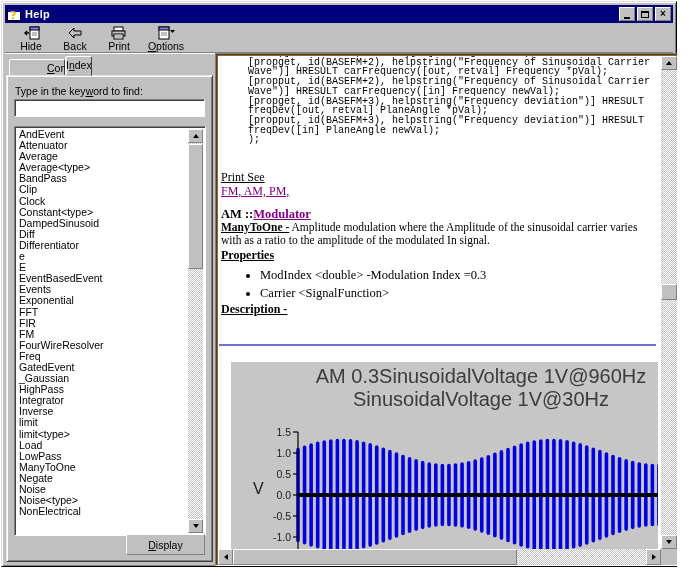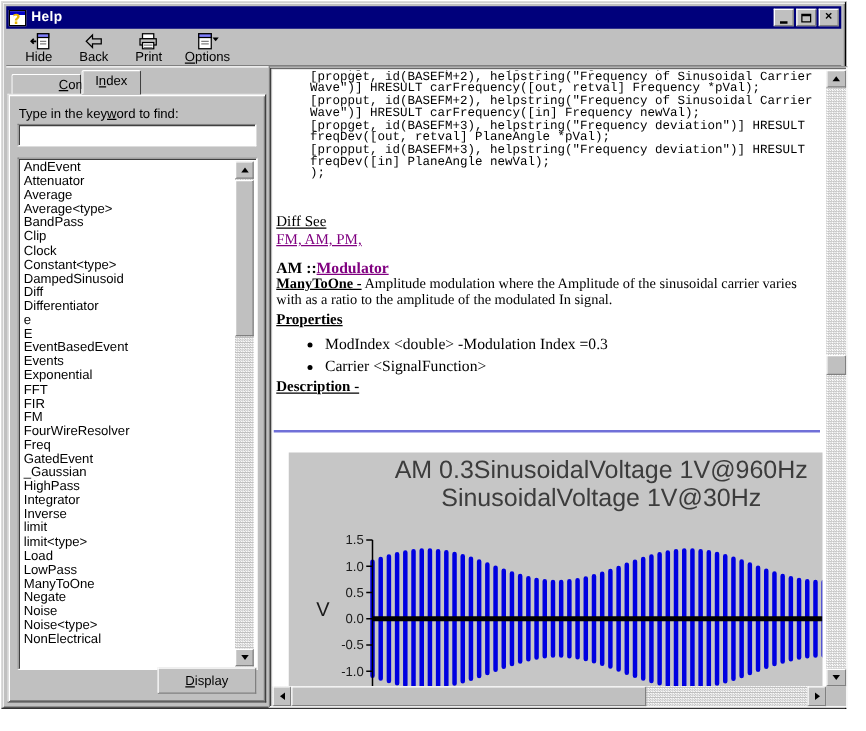--- a/index.html
+++ b/index.html
@@ -28,21 +28,21 @@
   .tool { width:40px; height:28px; display:flex; flex-direction:column; align-items:center; justify-content:flex-start; background:transparent; border:1px solid transparent; }
   .tool .ticon { height:16px; display:flex; align-items:center; justify-content:center; }
   .tool .tlabel { font-size:10.5px; color:#000; line-height:11px; }
   #toolbar-sep { position:absolute; left:3px; top:50px; right:3px; height:2px; border-top:1px solid #808080; border-bottom:1px solid #fff; }
 
   
   #leftpane { position:absolute; left:4px; top:53px; width:208px; height:507px; }
   .tab { position:absolute; font-size:10.5px; color:#000; background:#c0c0c0; text-align:center;
          border:1px solid; border-color:#fff #404040 transparent #fff; border-radius:2px 2px 0 0; padding-top:2px; }
   #tab-contents { left:3px; top:4px; width:56px; height:17px;padding-left:37px; }
-  #tab-index { left:59px; top:1px; width:48px; height:20px; z-index:3; box-shadow:inset 1px 0 0 #e8e8e8; }
+  #tab-index { left:59px; top:1px; width:27px; height:20px; z-index:3; box-shadow:inset 1px 0 0 #e8e8e8; }
   #tabpage { position:absolute; left:0; top:20px; width:207px; height:487px; background:#c0c0c0;
              border:1px solid; border-color:#e8e8e8 #404040 #404040 #e8e8e8; box-shadow:inset 1px 1px 0 #fff, inset -1px -1px 0 #808080; }
   #find-label { position:absolute; left:8px; top:9px; font-size:10.5px; color:#000; }
   #find-input { position:absolute; left:7px; top:23px; width:191px; height:18px; border:1px solid; border-color:#808080 #fff #fff #808080; box-shadow:inset 1px 1px 0 #404040; background:#fff; font-size:11px; padding:1px 3px; outline:none; }
   #kwlist { position:absolute; left:7px; top:50px; width:192px; height:410px; background:#fff;
             border:1px solid; border-color:#808080 #fff #fff #808080; box-shadow:inset 1px 1px 0 #404040; overflow:hidden; }
   #kwrows { position:absolute; left:2px; top:2px; right:17px; bottom:2px; overflow:hidden; }
   .li { font-size:10.5px; height:11.1px; line-height:11.1px; padding-left:2px; color:#000; white-space:nowrap; }
   .li.sel { background:#00007b; color:#fff; }
 
@@ -52,21 +52,21 @@
   .tri { width:0; height:0; }
   .tri-up   { border-left:3.5px solid transparent; border-right:3.5px solid transparent; border-bottom:4px solid #000; }
   .tri-down { border-left:3.5px solid transparent; border-right:3.5px solid transparent; border-top:4px solid #000; }
   .tri-left { border-top:3.5px solid transparent; border-bottom:3.5px solid transparent; border-right:4px solid #000; }
   .tri-right{ border-top:3.5px solid transparent; border-bottom:3.5px solid transparent; border-left:4px solid #000; }
 
   #kwlist-sb { position:absolute; right:2px; top:2px; width:15px; bottom:2px; }
   #kwlist-thumb { position:absolute; left:0; top:15px; width:15px; height:125px; }
 
   
-  #rightpane { position:absolute; left:213px; top:51px; width:463px; height:513px; background:#e5e5e5; }
+  #rightpane { position:absolute; left:213px; top:51px; width:463px; height:513px; background:#a16207; }
   #rp-inner { position:absolute; left:2px; top:2px; width:459px; height:509px; background:#fff; overflow:hidden; }
   #rp-content { position:absolute; left:0; top:0; width:442px; height:493px; overflow:hidden; background:#fff; }
 
   #rp-vsb { position:absolute; right:0; top:0; width:16px; height:493px; }
   #rp-vsb .sb-btn { width:16px; }
   #rp-vthumb { position:absolute; left:0; top:228px; width:16px; height:16px; }
   #rp-hsb { position:absolute; left:0; top:493px; width:443px; height:16px; }
   #rp-hthumb { position:absolute; left:15px; top:0; width:284px; height:16px; }
   #rp-corner { position:absolute; left:443px; top:493px; width:16px; height:16px; background:#c0c0c0; }
 
@@ -224,21 +224,21 @@
         <button id="display-btn" class="raised-thin">
             <span><span class="u">D</span><span>isplay</span></span>
           </button>
       </div>
     </div>
 
     <div id="rightpane" class="pane-sunken">
       <div id="rp-inner">
         <div id="rp-content">
           <div id="codeblock"><div>Wave")] HRESULT ampProduct([in] Voltage newVal);</div><div>[propget, id(BASEFM+2), helpstring("Frequency of Sinusoidal Carrier</div><div>Wave")] HRESULT carFrequency([out, retval] Frequency *pVal);</div><div>[propput, id(BASEFM+2), helpstring("Frequency of Sinusoidal Carrier</div><div>Wave")] HRESULT carFrequency([in] Frequency newVal);</div><div>[propget, id(BASEFM+3), helpstring("Frequency deviation")] HRESULT</div><div>freqDev([out, retval] PlaneAngle *pVal);</div><div>[propput, id(BASEFM+3), helpstring("Frequency deviation")] HRESULT</div><div>freqDev([in] PlaneAngle newVal);</div><div>);</div></div>
-          <div id="alsosee" class="serif">Diff See</div>
+          <div id="alsosee" class="serif">Print See</div>
           <div id="alsosee-links" class="serif">FM, AM, PM,</div>
           <div id="heading" class="serif"><span>AM ::</span><a>Modulator</a></div>
           <div id="definition" class="serif"><b>ManyToOne -</b><span> Amplitude modulation where the Amplitude of the sinusoidal carrier varies with as a ratio to the amplitude of the modulated In signal.</span></div>
           <div id="props-label" class="serif">Properties</div>
           <ul id="props-list" class="serif">
               <li>ModIndex &lt;double&gt; -Modulation Index =0.3</li>
               <li>Carrier &lt;SignalFunction&gt;</li>
             </ul>
           <div id="desc-label" class="serif">Description -</div>
           <div id="hr-line"></div>

